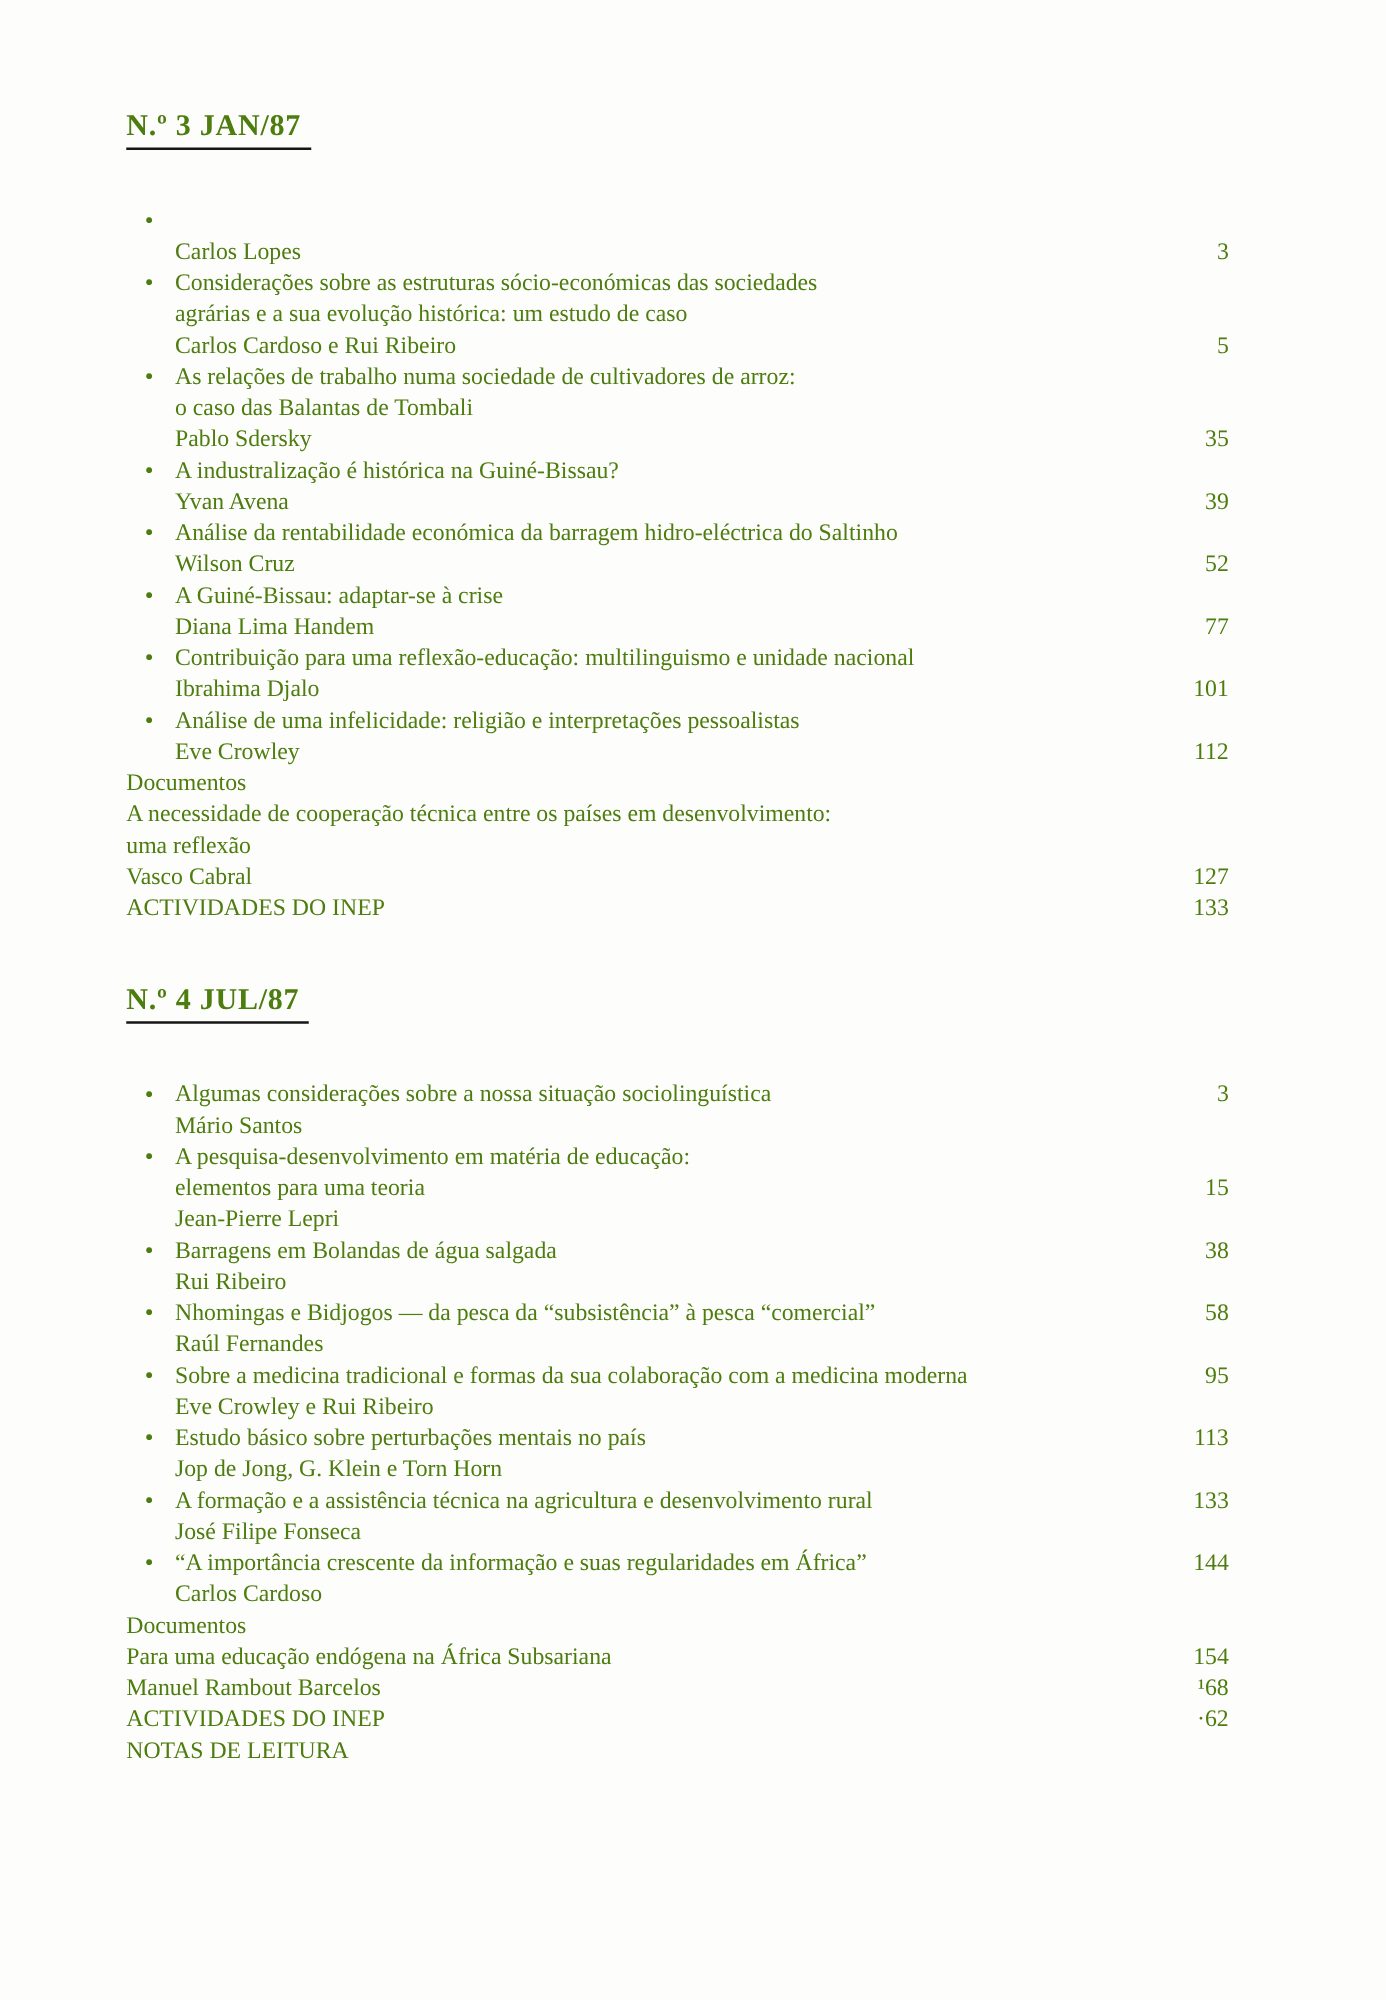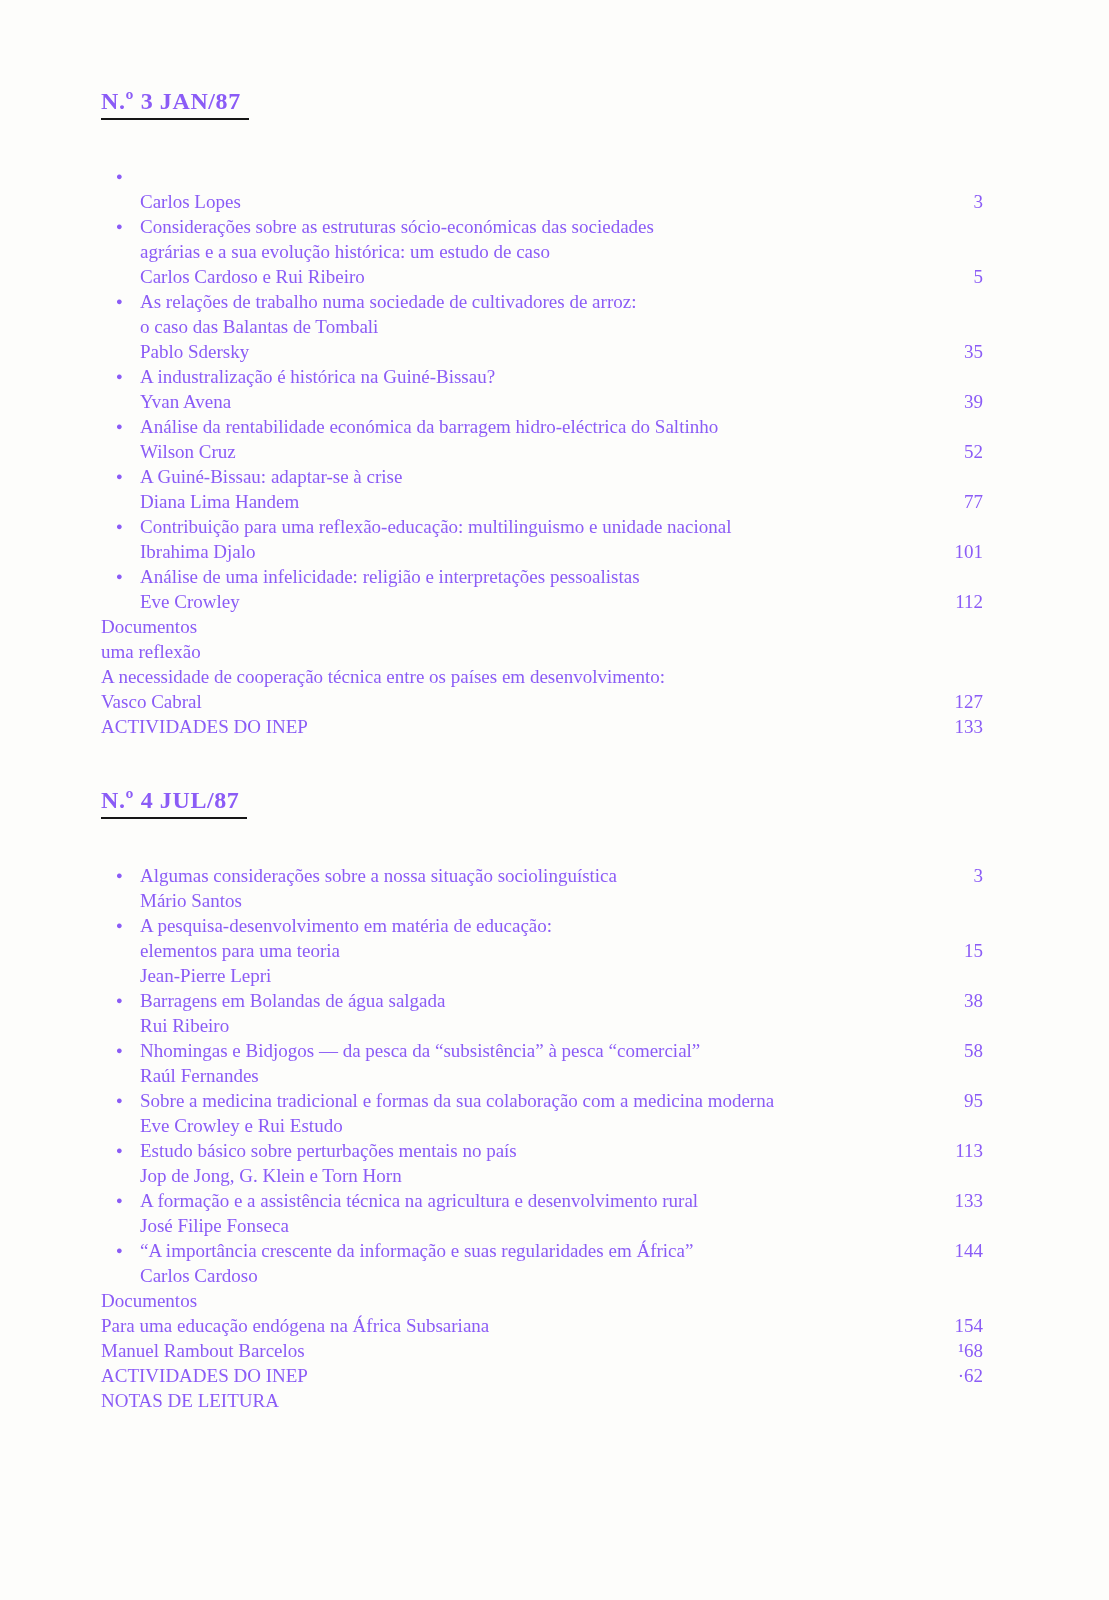--- a/index.html
+++ b/index.html
@@ -3,21 +3,21 @@
 <meta charset="utf-8">
 <style>
   html, body { margin: 0; padding: 0; background: #d9d9d9; }
   .sheet {
     position: relative;
     width: 1109px;
     height: 1600px;
     margin: 0 auto;
     background: #fdfdfb;
     font-family: "Liberation Serif", "DejaVu Serif", serif;
-    color: #8b5cf6;
+    color: #4d7c0f;
     overflow: hidden;
   }
   .content {
     position: absolute;
     left: 101px;
     top: 88px;
     width: 882px;
   }
   .toc-section + .toc-section { margin-top: 48px; }
   .heading {
@@ -170,27 +170,27 @@
   </div>
 
   <div class="row">
 
     <span class="row-text">Documentos</span>
     <span class="row-page"></span>
   </div>
 
   <div class="row">
 
+    <span class="row-text">A necessidade de cooperação técnica entre os países em desenvolvimento:</span>
+    <span class="row-page"></span>
+  </div>
+
+  <div class="row">
+
     <span class="row-text">uma reflexão</span>
-    <span class="row-page"></span>
-  </div>
-
-  <div class="row">
-
-    <span class="row-text">A necessidade de cooperação técnica entre os países em desenvolvimento:</span>
     <span class="row-page"></span>
   </div>
 
   <div class="row">
 
     <span class="row-text italic">Vasco Cabral</span>
     <span class="row-page">127</span>
   </div>
 
   <div class="row">
@@ -259,21 +259,21 @@
   </div>
 
   <div class="row">
     <span class="bullet">●</span>
     <span class="row-text">Sobre a medicina tradicional e formas da sua colaboração com a medicina moderna</span>
     <span class="row-page">95</span>
   </div>
 
   <div class="row">
     <span class="bullet hidden-keep">●</span>
-    <span class="row-text italic">Eve Crowley e Rui Estudo</span>
+    <span class="row-text italic">Eve Crowley e Rui Ribeiro</span>
     <span class="row-page"></span>
   </div>
 
   <div class="row">
     <span class="bullet">●</span>
     <span class="row-text">Estudo básico sobre perturbações mentais no país</span>
     <span class="row-page">113</span>
   </div>
 
   <div class="row">

